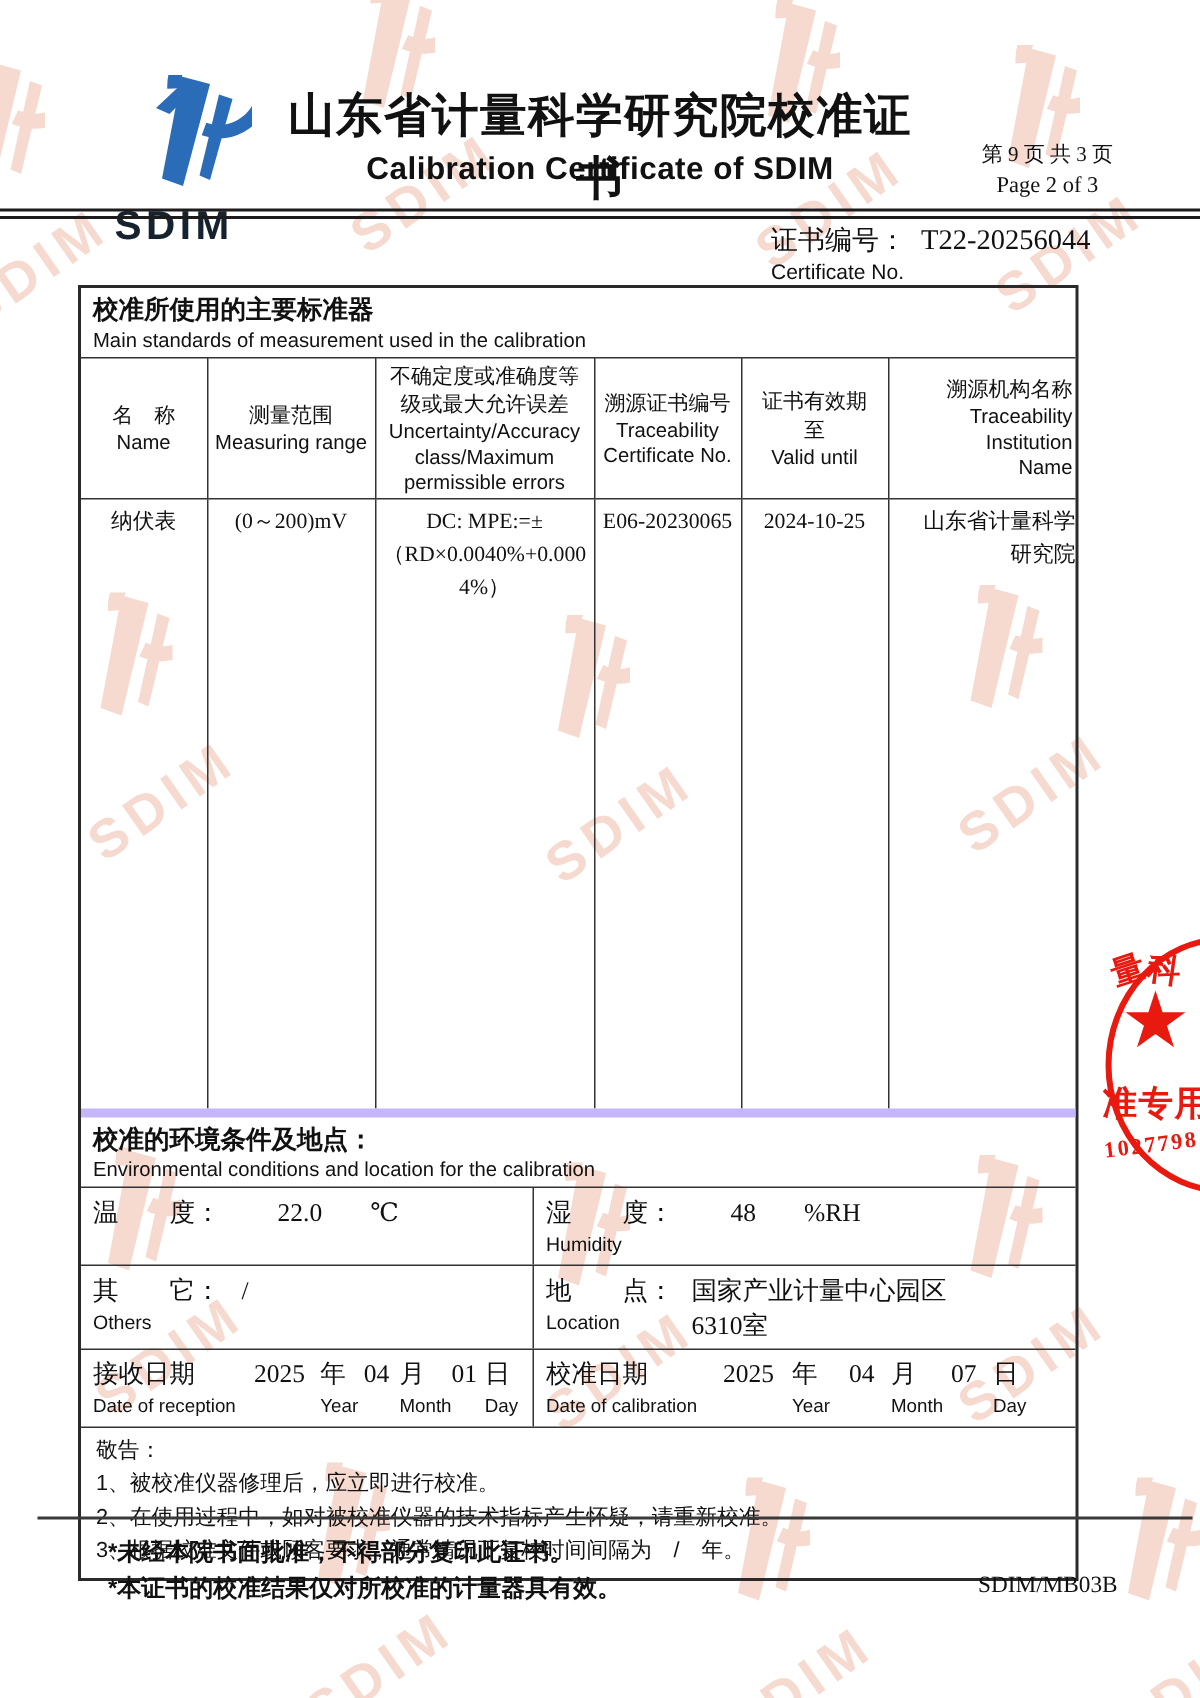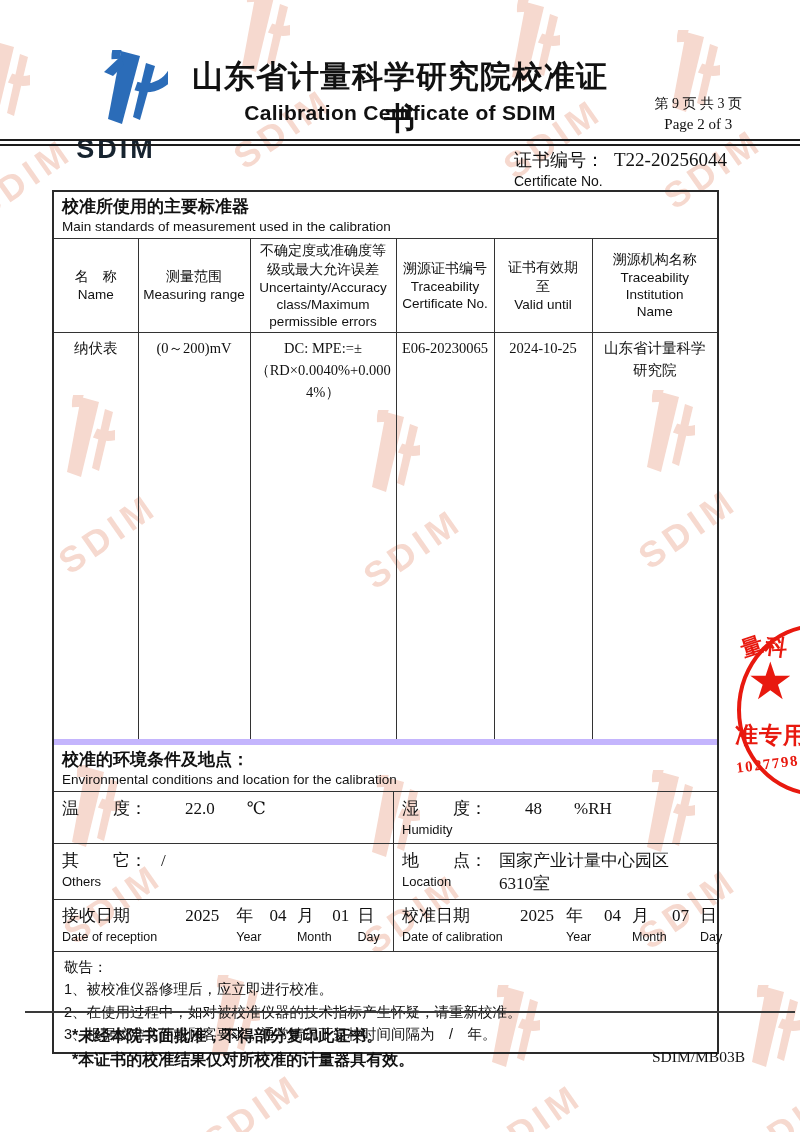--- a/index.html
+++ b/index.html
@@ -41,30 +41,30 @@
 
   
   .main-box { position:absolute; left:52px; top:190px; width:667px; z-index:1;
     border:2px solid #2a2a2a; background:transparent; }
   .band { padding:3px 8px 4px 8px; }
   .band .cn { font-size:17px; font-weight:600; font-family:"Liberation Sans","DejaVu Sans",sans-serif; }
   .band .en { font-size:13.5px; font-family:"Liberation Sans","DejaVu Sans",sans-serif; margin-top:1px; }
   table.std { width:100%; border-collapse:collapse; table-layout:fixed; border-top:1px solid #333; }
   table.std th, table.std td { border:1px solid #333; }
   table.std th:first-child, table.std td:first-child { border-left:none; }
-  table.std th:last-child, table.std td:last-child { border-right:none; }
+  table.std th:last-child, table.std td:last-child { border-right:none;text-align:right; }
   table.std th { height:88px; vertical-align:middle; text-align:center; font-weight:400;
     font-family:"Liberation Sans","DejaVu Sans",sans-serif; padding:2px; }
   table.std th .cn { font-size:14px; white-space:pre-line; line-height:1.35; }
   table.std th .en { font-size:13.5px; white-space:pre-line; line-height:1.25; margin-top:1px; }
   table.std td { height:406px; vertical-align:top; text-align:center; padding-top:5px;
     font-size:14.5px; line-height:1.5; white-space:pre-line; border-bottom:none; }
   .env-band { border-top:6px solid #c4b5fd; }
   .split-row { display:flex; border-top:1px solid #333; min-height:52px; }
-  .split-row .lcell { width:340px; border-right:1px solid #333; padding:5px 8px 4px 8px; }
+  .split-row .lcell { width:302px; border-right:1px solid #333; padding:5px 8px 4px 8px; }
   .split-row .rcell { flex:1; padding:5px 8px 4px 8px; }
   .kvline { display:flex; align-items:baseline; font-size:17px; }
   .kvline .v { margin-left:38px; }
   .kvline .u { margin-left:32px; }
   .kvline .v2 { margin-left:14px; }
   .enlab { font-size:13px; font-family:"Liberation Sans","DejaVu Sans",sans-serif; margin-top:2px; }
   .loc { display:flex; }
   .loc .lab .cnl { font-size:17px; }
   .loc .val { margin-left:12px; }
   .loc .val .l1 { font-size:17px; }

